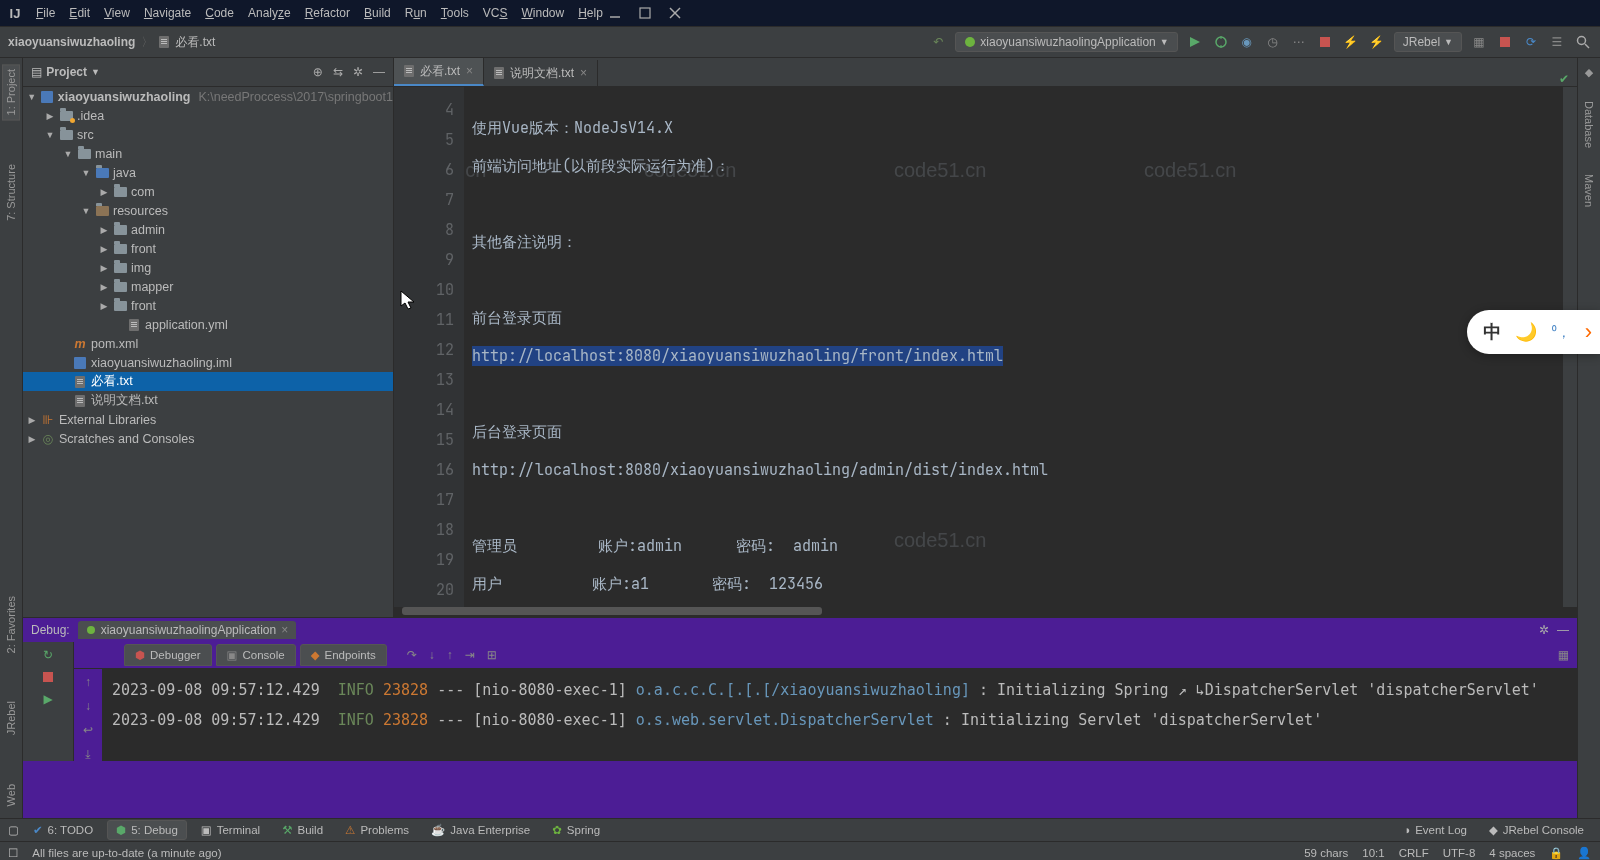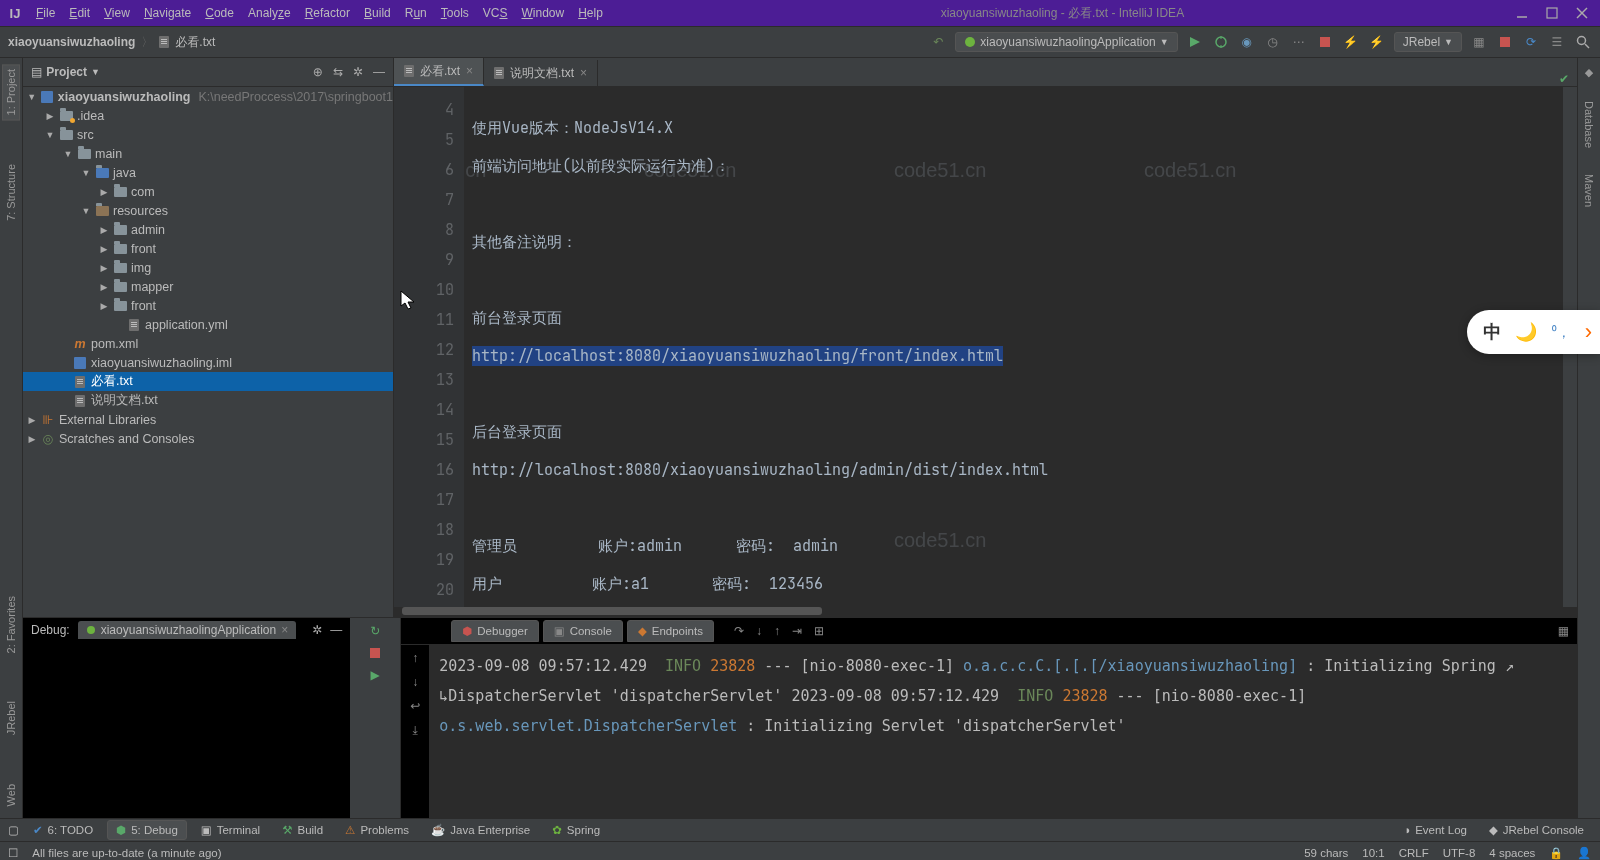--- a/index.html
+++ b/index.html
@@ -1,16 +1,16 @@
 <!DOCTYPE html>
 <html><head>
 <meta charset="utf-8">
 <style>
 html,body{margin:0;padding:0;width:1600px;height:860px;overflow:hidden;background:#3c3f41;font-family:"Segoe UI",Arial,sans-serif;font-size:12px;color:#bbb;}
-.titlebar{height:26px;background:#4c1d95;display:flex;align-items:center;border-bottom:1px solid #2b2b2b;}
+.titlebar{height:26px;background:#0f172a;display:flex;align-items:center;border-bottom:1px solid #2b2b2b;}
 .titlebar .logo{width:22px;height:22px;display:flex;align-items:center;justify-content:center;margin:0 4px;color:#bbb;font-weight:bold;font-size:13px;}
 .titlebar .menus{display:flex;gap:2px;}
 .titlebar .menus span{padding:3px 6px;cursor:default;text-align:center;}
 .titlebar .menus span u{text-decoration:underline;}
 .titlebar .wintitle{flex:1;text-align:center;color:#888;font-size:12px;}
 .titlebar .winctl{display:flex;gap:18px;padding-right:12px;color:#aaa;}
 .titlebar .winctl svg{width:12px;height:12px;}
 .toolbar{height:30px;background:#3c3f41;display:flex;align-items:center;border-bottom:1px solid #2b2b2b;padding:0 8px;}
 .toolbar .crumb{display:flex;align-items:center;gap:6px;}
 .toolbar .crumb .sep{color:#666;}
@@ -47,21 +47,21 @@
 .ic-txt::after{content:"";position:absolute;left:2px;top:3px;width:6px;height:1px;background:#bbb;box-shadow:0 2px 0 #bbb,0 4px 0 #bbb;}
 .editor{flex:1;display:flex;flex-direction:column;background:#2b2b2b;min-width:0;}
 .edtabs{height:28px;background:#3c3f41;display:flex;align-items:flex-end;border-bottom:1px solid #2b2b2b;}
 .edtab{height:26px;display:flex;align-items:center;gap:6px;padding:0 10px;border-right:1px solid #2b2b2b;background:#3c3f41;cursor:default;}
 .edtab.active{background:#4e5254;border-bottom:2px solid #4a88c7;}
 .edtab .close{color:#888;font-size:12px;}
 .edbody{flex:1;display:flex;font-family:"Consolas","JetBrains Mono",monospace;font-size:15px;min-height:0;overflow:hidden;position:relative;}
 .gut{width:60px;background:#313335;color:#606366;text-align:right;padding:8px 10px 0 0;line-height:30px;user-select:none;}
 .code{flex:1;padding:8px 0 0 8px;line-height:38px;white-space:pre;color:#a9b7c6;position:relative;overflow:hidden;margin-top:14px;}
 .code .sel{background:#214283;color:#a9b7c6;}
-.debugpanel{height:200px;background:#000000;border-top:1px solid #2b2b2b;display:flex;flex-direction:row;}
+.debugpanel{height:200px;background:#4c1d95;border-top:1px solid #2b2b2b;display:flex;flex-direction:column;}
 .dbghead{height:24px;display:flex;align-items:center;padding:0 8px;gap:8px;}
 .dbghead .sp{flex:1;}
 .dbgtabs{height:26px;display:flex;align-items:center;border-bottom:1px solid #2b2b2b;padding-left:50px;gap:4px;}
 .dbgtab{padding:3px 10px;display:flex;align-items:center;gap:5px;background:#4b4e50;border:1px solid #555;border-radius:3px 3px 0 0;font-size:11.5px;}
 .dbgtoolbar{display:flex;gap:12px;padding-left:16px;color:#888;}
 .dbgbody{flex:1;display:flex;}
 .dbgside{width:50px;background:#3c3f41;border-right:1px solid #2b2b2b;display:flex;flex-direction:column;align-items:center;padding-top:6px;gap:10px;}
 .dbgside2{width:28px;display:flex;flex-direction:column;align-items:center;padding-top:6px;gap:10px;color:#888;}
 .dbgout{flex:1;background:#2b2b2b;font-family:Consolas,monospace;font-size:15px;padding:6px 10px;line-height:30px;color:#bbb;overflow:hidden;}
 .dbgout .ts{color:#bbb;}
@@ -93,21 +93,20 @@
     <span><u>C</u>ode</span>
     <span>Analy<u>z</u>e</span>
     <span><u>R</u>efactor</span>
     <span><u>B</u>uild</span>
     <span>R<u>u</u>n</span>
     <span><u>T</u>ools</span>
     <span>VC<u>S</u></span>
     <span><u>W</u>indow</span>
     <span><u>H</u>elp</span>
   </div>
-  <div class="wintitle">xiaoyuansiwuzhaoling - 必看.txt - IntelliJ IDEA</div>
   <div class="winctl">
     <span>
         <svg viewBox="0 0 12 12">
           <line x1="1" y1="10" x2="11" y2="10" stroke="#aaa" stroke-width="1.5"></line>
         </svg>
       </span>
     <span>
         <svg viewBox="0 0 12 12">
           <rect x="1" y="1" width="10" height="10" fill="none" stroke="#aaa" stroke-width="1.2"></rect>
         </svg>

